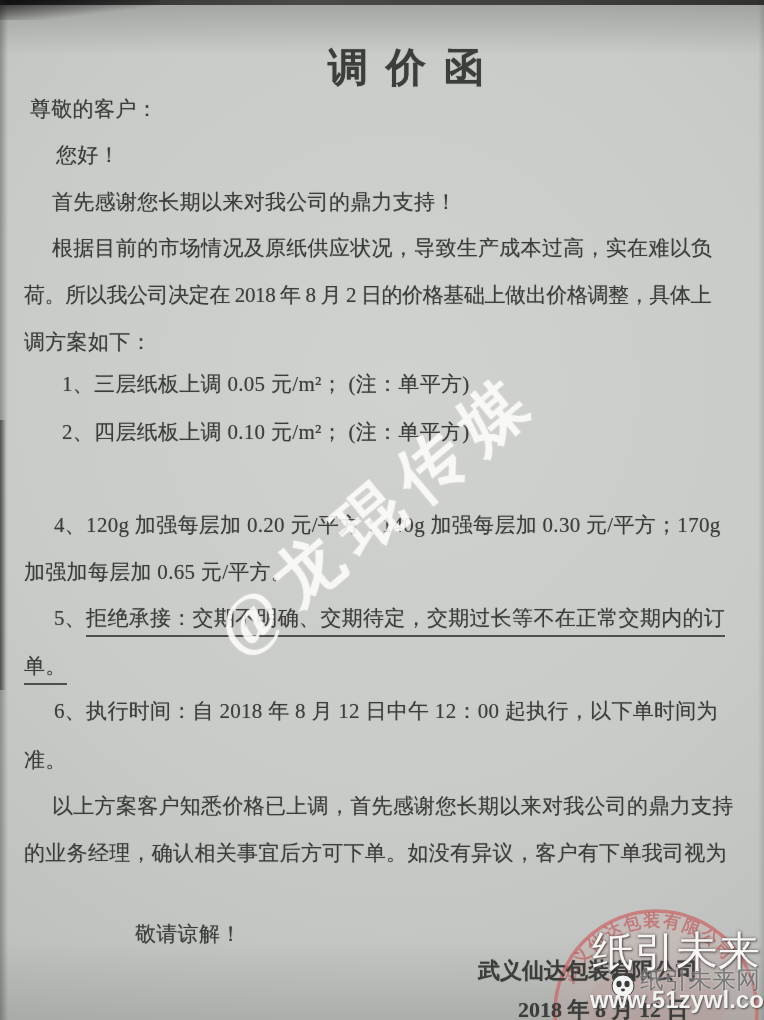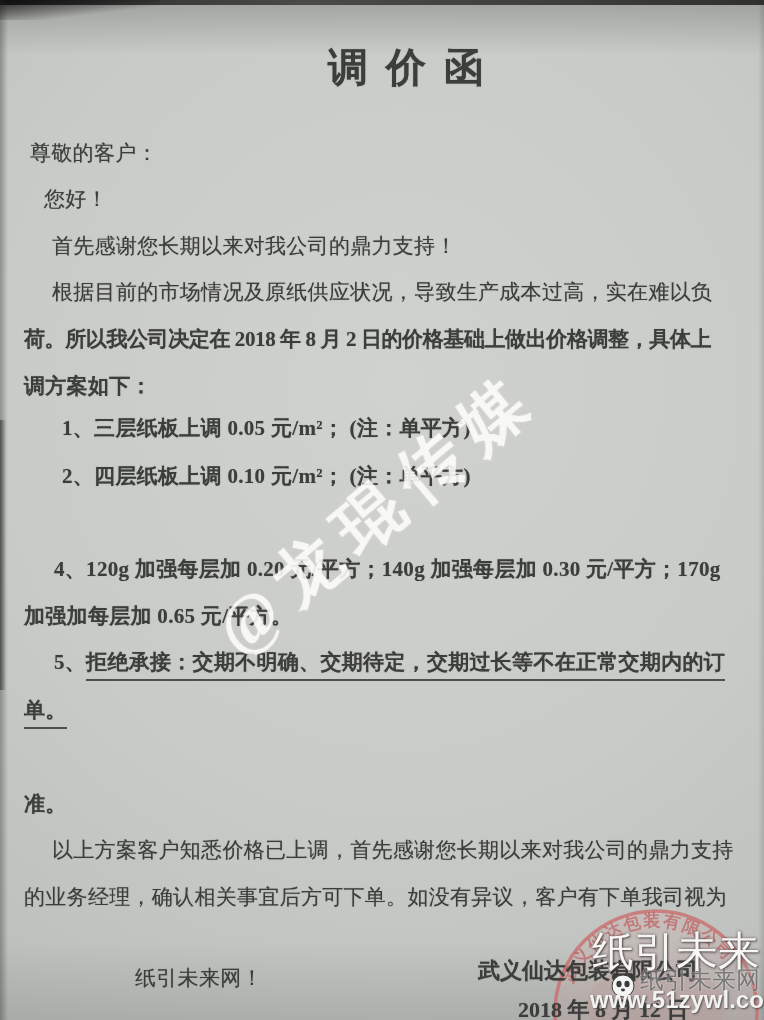--- a/index.html
+++ b/index.html
@@ -5,22 +5,22 @@
   html,body{margin:0;padding:0;background:#6f716e;}
   .page{
     position:relative;width:764px;height:1020px;overflow:hidden;margin:0 auto;
     font-family:"Liberation Serif","DejaVu Serif",serif;color:#3c3e3c;
     background:
       linear-gradient(180deg, rgba(100,102,99,.40) 0, rgba(100,102,99,0) 55px),
       linear-gradient(0deg, rgba(100,102,99,.22) 0, rgba(100,102,99,0) 80px),
       radial-gradient(ellipse 95% 75% at 52% 38%, #d0d2cf 0%, #c9cbc8 55%, #bcbebb 100%);
   }
   .ln{position:absolute;white-space:nowrap;font-size:21px;line-height:1.15;
-      letter-spacing:.3px;z-index:3;text-shadow:0 0 1px rgba(50,52,50,.45);margin-top:44px;}
-  .b{font-weight:bold;}
+      letter-spacing:.3px;z-index:3;text-shadow:0 0 1px rgba(50,52,50,.45);}
+  .b{font-weight:normal;}
   .u{border-bottom:2px solid rgba(55,57,55,.85);padding-bottom:5px;}
   .title{position:absolute;top:40px;left:0;width:100%;text-align:center;z-index:3;
          font-size:40px;font-weight:bold;letter-spacing:4px;
          transform:translateX(26px);text-shadow:0 0 1px rgba(40,42,40,.6);}
   .sig{position:absolute;top:956px;left:478px;font-size:22px;font-weight:bold;
        white-space:nowrap;z-index:3;text-shadow:0 0 1px rgba(50,52,50,.5);}
   .date{position:absolute;top:995px;left:518px;font-size:22px;font-weight:bold;
         white-space:nowrap;z-index:3;text-shadow:0 0 1px rgba(50,52,50,.5);}
   
   .top-edge{position:absolute;top:0;left:0;right:0;height:5px;z-index:5;opacity:.85;
@@ -72,37 +72,38 @@
       <path id="arcpath" d="M 30 92 A 88 88 0 0 1 198 92"></path>
     </defs>
     <text font-size="17" font-weight="bold" fill="rgba(190,92,92,0.8)" letter-spacing="2" opacity="0.85">
       <textPath href="#arcpath" startOffset="4">武义仙达包装有限公司</textPath>
     </text>
   </svg>
 
   <div class="title">调 价 函</div>
 
   <div class="ln" style="top:97px;left:30px">尊敬的客户：</div>
-  <div class="ln" style="top:143px;left:44px">您好！</div>
+  <div class="ln" style="top:143px;left:56px">您好！</div>
   <div class="ln" style="top:236px;left:52px">根据目前的市场情况及原纸供应状况，导致生产成本过高，实在难以负</div>
   <div class="ln" style="top:190px;left:52px">首先感谢您长期以来对我公司的鼎力支持！</div>
   <div class="ln b" style="top:283px;left:24px;letter-spacing:-0.4px">荷。所以我公司决定在 2018 年 8 月 2 日的价格基础上做出价格调整，具体上</div>
   <div class="ln b" style="top:330px;left:24px">调方案如下：</div>
   <div class="ln b" style="top:372px;left:62px">1、三层纸板上调 0.05 元/m²； (注：单平方)</div>
   <div class="ln b" style="top:420px;left:62px">2、四层纸板上调 0.10 元/m²； (注：单平方)</div>
   <div class="ln b" style="top:513px;left:54px">4、120g 加强每层加 0.20 元/平方；140g 加强每层加 0.30 元/平方；170g</div>
   <div class="ln b" style="top:560px;left:24px">加强加每层加 0.65 元/平方。</div>
   <div class="ln b" style="top:606px;left:54px">
     <span>5、</span><span class="u">拒绝承接：交期不明确、交期待定，交期过长等不在正常交期内的订</span>
   </div>
   <div class="ln b u" style="top:654px;left:24px">单。</div>
+  <div class="ln b" style="top:699px;left:54px">6、执行时间：自 2018 年 8 月 12 日中午 12：00 起执行，以下单时间为</div>
   <div class="ln b" style="top:748px;left:24px">准。</div>
   <div class="ln" style="top:794px;left:52px">以上方案客户知悉价格已上调，首先感谢您长期以来对我公司的鼎力支持</div>
   <div class="ln" style="top:841px;left:24px">的业务经理，确认相关事宜后方可下单。如没有异议，客户有下单我司视为</div>
-  <div class="ln" style="top:922px;left:135px">纸引未来网！</div>
+  <div class="ln" style="top:922px;left:135px">敬请谅解！</div>
 
   <div class="sig">武义仙达包装有限公司</div>
   <div class="date">2018 年 8 月 12 日</div>
 
   <div class="wm-dia">@龙琨传媒</div>
 
   <div class="wm-big">纸引未来</div>
   <div class="wm-site">纸引未来网</div>
   <div class="wm-url">www.51zywl.com</div>
   <svg class="panda" width="26" height="26" viewBox="0 0 26 26">

